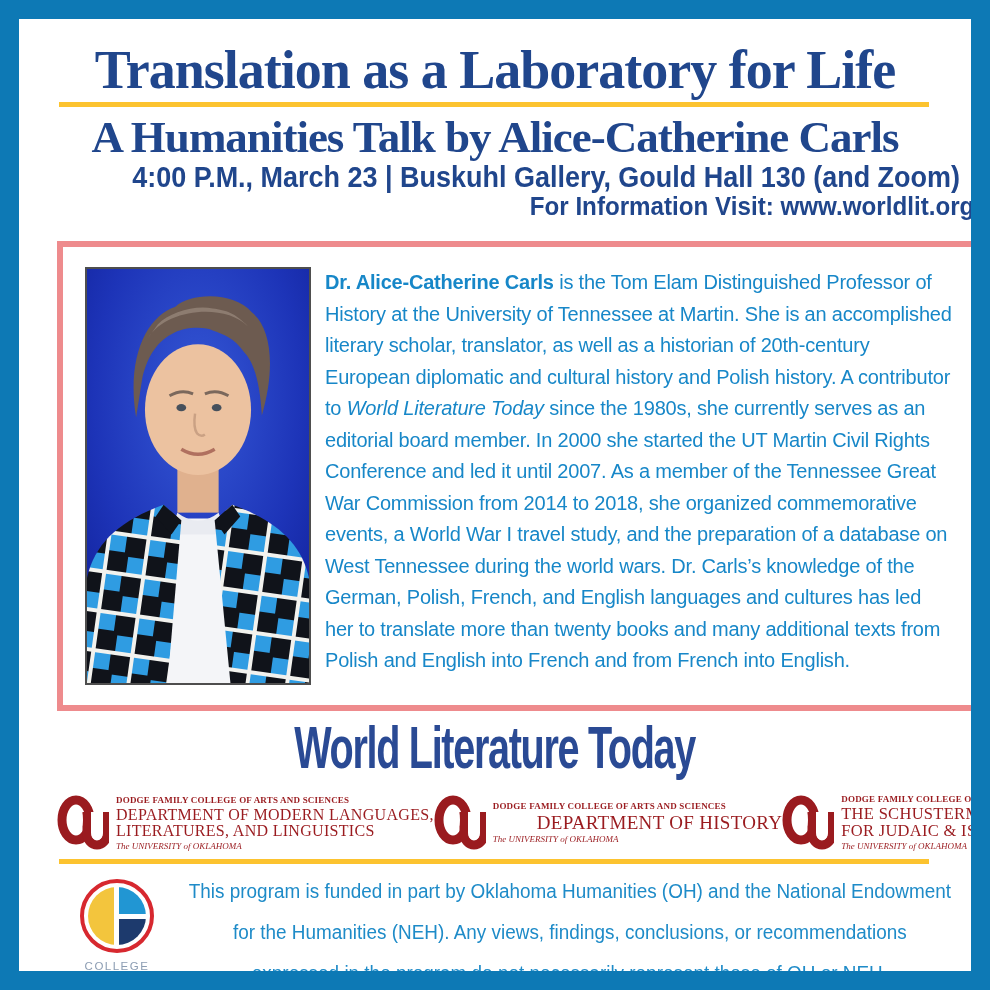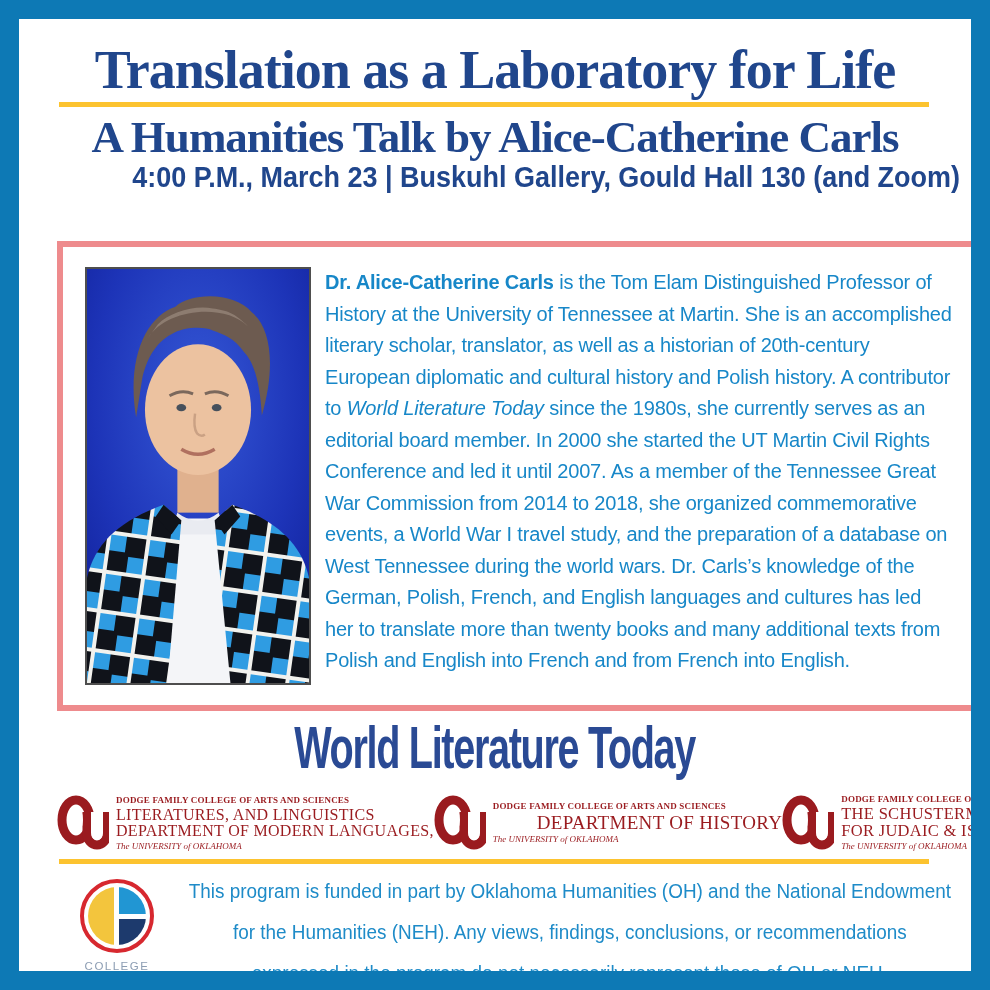--- a/index.html
+++ b/index.html
@@ -70,20 +70,21 @@
 </style>
 </head>
 <body>
 
 <div class="frame">
 
   <div class="title">Translation as a Laboratory for Life</div>
   <div class="rule rule1"></div>
   <div class="subtitle">A Humanities Talk by Alice-Catherine Carls</div>
   <div class="infoline info1"><span class="cond">4:00 P.M., March 23 | Buskuhl Gallery, Gould Hall 130 (and Zoom)</span></div>
+  <div class="infoline info2"><span class="cond">For Information Visit: www.worldlit.org</span></div>
 
   <div class="bio-box">
     <svg class="photo" viewBox="0 0 226 418" preserveAspectRatio="none">
       <defs>
         <radialGradient id="bgblue" cx="50%" cy="32%" r="85%">
           <stop offset="0%" stop-color="#3558d6"></stop>
           <stop offset="55%" stop-color="#1d34b8"></stop>
           <stop offset="100%" stop-color="#0d1a90"></stop>
         </radialGradient>
         <pattern id="checks" width="40" height="40" patternUnits="userSpaceOnUse" patternTransform="rotate(8)">
@@ -132,22 +133,22 @@
 
     <div class="lockup">
       <svg class="ou-mark" width="52" height="58" viewBox="0 0 52 58">
         <ellipse cx="19" cy="26" rx="14" ry="20" fill="none" stroke="#9a1b1f" stroke-width="9"></ellipse>
         <path d="M30,18 v22 a10,11 0 0 0 20,0 v-22" fill="none" stroke="#9a1b1f" stroke-width="9"></path>
         <ellipse cx="19" cy="26" rx="7" ry="13" fill="#fff"></ellipse>
         <path d="M34,18 v21 a6,7 0 0 0 12,0 v-21" fill="#fff"></path>
       </svg>
       <div class="lockup-text">
         <div class="college">DODGE FAMILY COLLEGE OF ARTS AND SCIENCES</div>
+        <div class="dept">DEPARTMENT OF MODERN LANGUAGES,</div>
         <div class="dept">LITERATURES, AND LINGUISTICS</div>
-        <div class="dept">DEPARTMENT OF MODERN LANGUAGES,</div>
         <div class="univ">The UNIVERSITY of OKLAHOMA</div>
       </div>
     </div>
 
     <div class="lockup">
       <svg class="ou-mark" width="52" height="58" viewBox="0 0 52 58">
         <ellipse cx="19" cy="26" rx="14" ry="20" fill="none" stroke="#9a1b1f" stroke-width="9"></ellipse>
         <path d="M30,18 v22 a10,11 0 0 0 20,0 v-22" fill="none" stroke="#9a1b1f" stroke-width="9"></path>
         <ellipse cx="19" cy="26" rx="7" ry="13" fill="#fff"></ellipse>
         <path d="M34,18 v21 a6,7 0 0 0 12,0 v-21" fill="#fff"></path>

